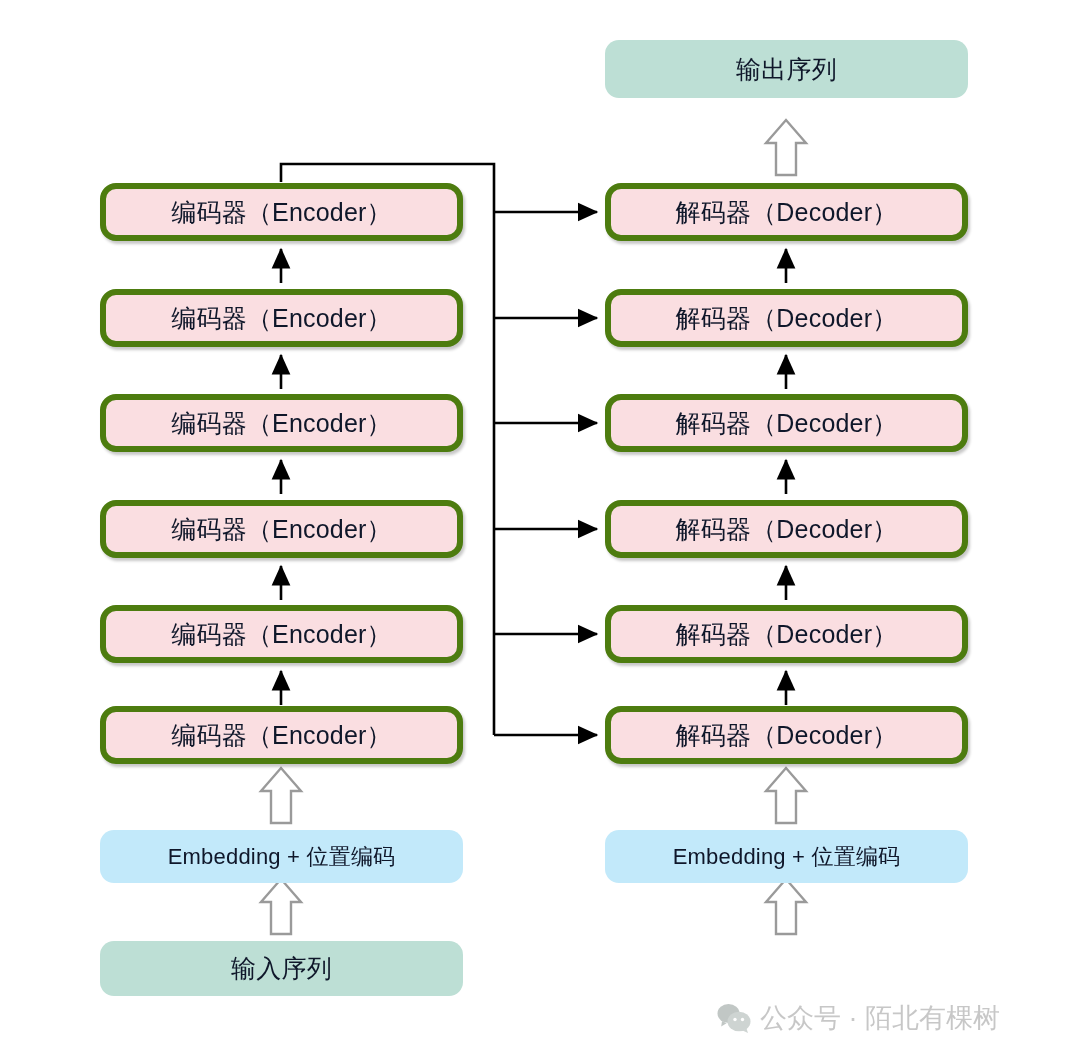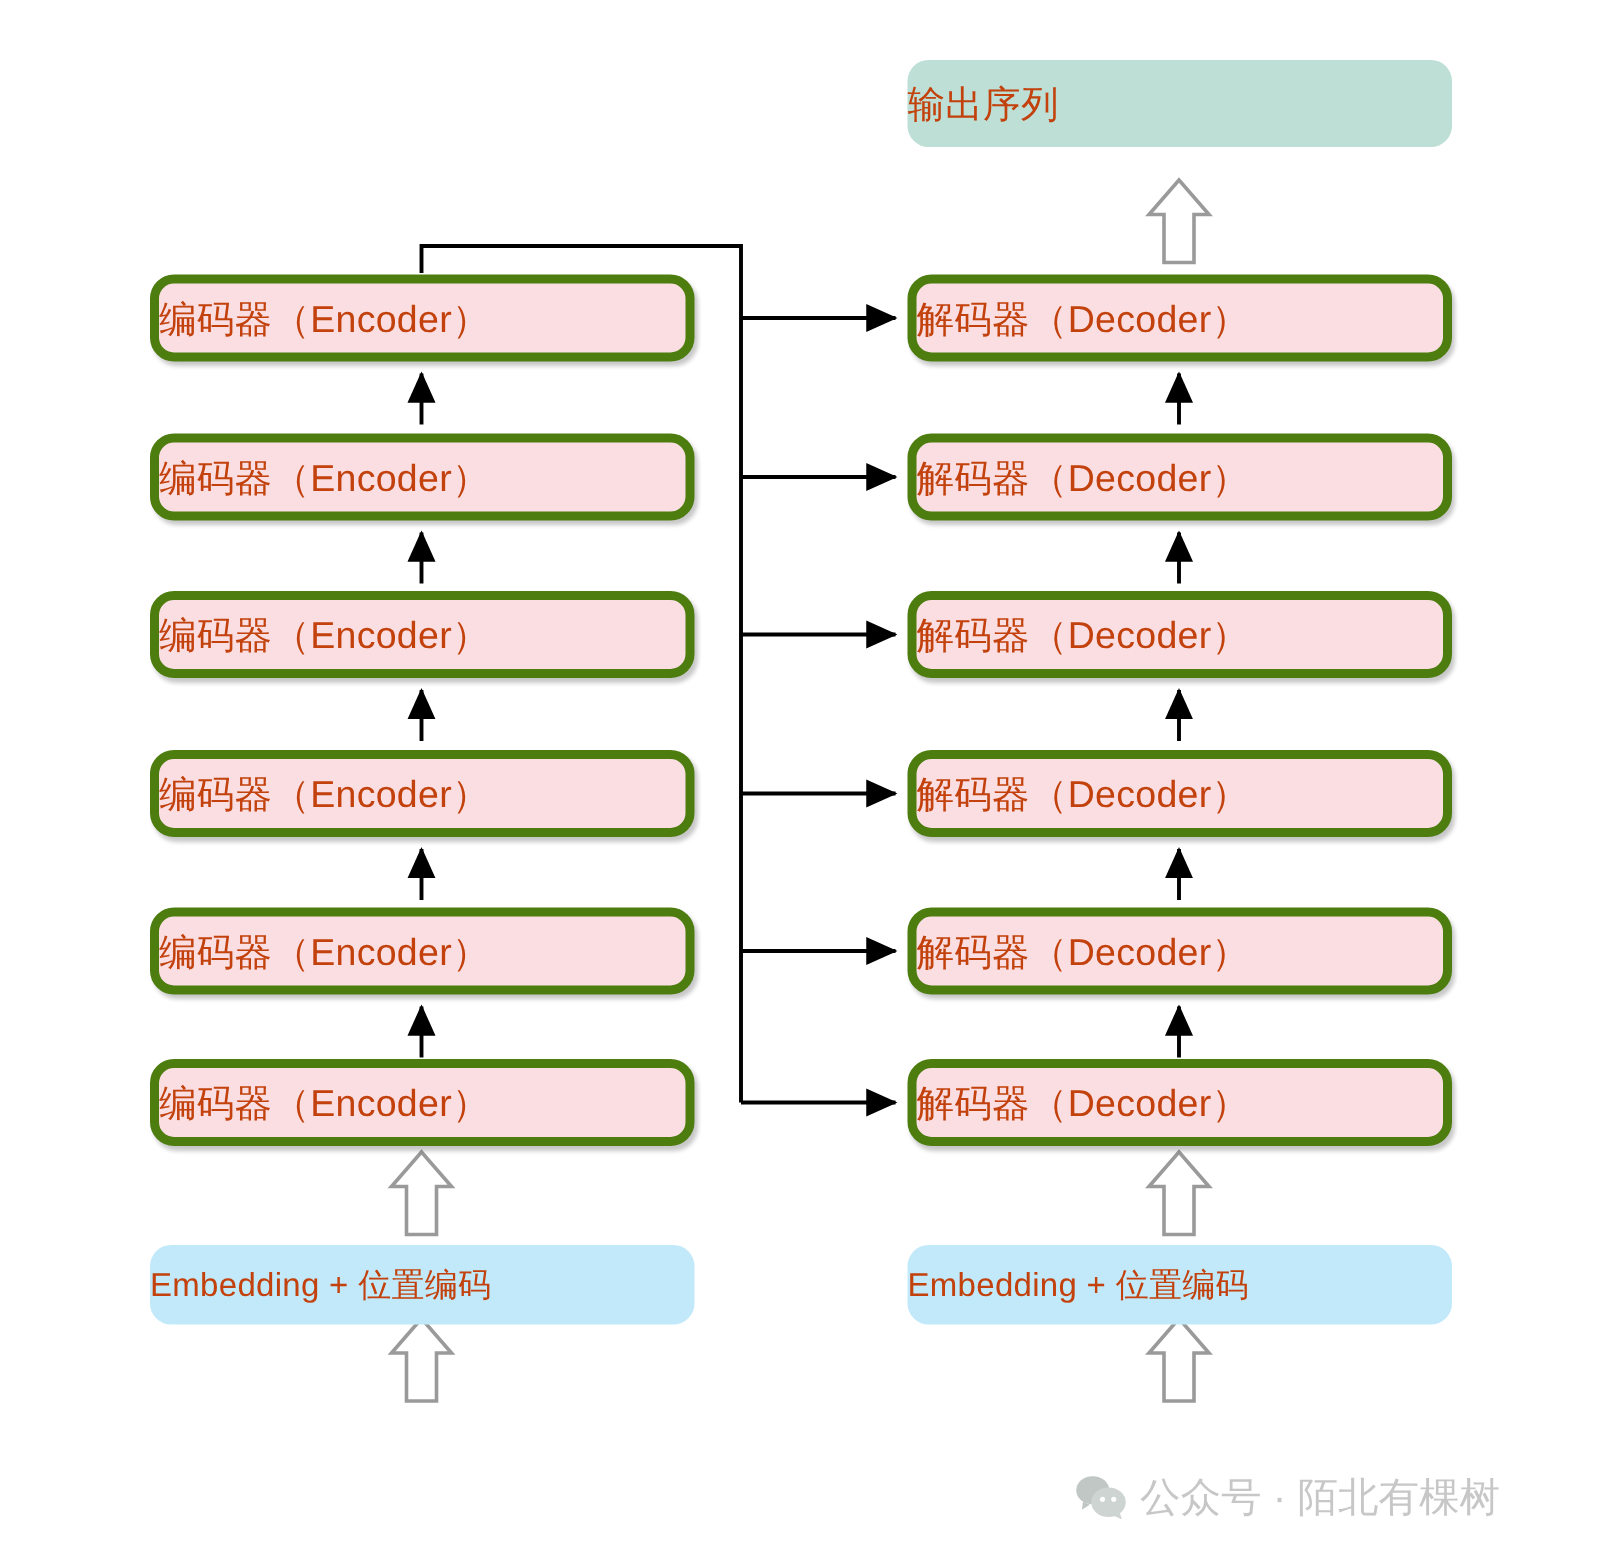--- a/index.html
+++ b/index.html
@@ -22,22 +22,23 @@
     top: 0;
     left: 0;
     width: 1080px;
     height: 1038px;
   }
   .node {
     position: absolute;
     box-sizing: border-box;
     display: flex;
     align-items: center;
+    justify-content: center;
     text-align: center;
-    color: #c2410c;
+    color: #0f172a;
     letter-spacing: 0.2px;
     white-space: nowrap;
   }
   .node-proc {
     background: #fadee1;
     border: 6px solid #4d7c0f;
     border-radius: 16px;
     font-size: 25px;
     box-shadow: 2px 3px 3px rgba(0,0,0,0.22);
   }
@@ -159,22 +160,25 @@
     <span>解码器（Decoder）</span>
   </div>
 
   <div class="node node-embed" style="left:100px; top:830px; width:363px; height:53px;">
     <span>Embedding + 位置编码</span>
   </div>
   <div class="node node-embed" style="left:605px; top:830px; width:363px; height:53px;">
     <span>Embedding + 位置编码</span>
   </div>
 
+  <div class="node node-term" style="left:100px; top:941px; width:363px; height:55px;">
+    <span>输入序列</span>
+  </div>
 
-  <div class="watermark" style="left:717px; top:980px;">
+  <div class="watermark" style="left:717px; top:1000px;">
     <svg width="34" height="30" viewBox="0 0 34 30">
       <ellipse cx="11.5" cy="10.5" rx="11" ry="9.4" fill="#8f9a96"></ellipse>
       <path d="M5,18 L4.2,23.5 L9.6,20.2 z" fill="#8f9a96"></path>
       <ellipse cx="22" cy="18.5" rx="11.5" ry="9.8" fill="#a7b2ae"></ellipse>
       <path d="M29.5,25.5 L31,30 L25.5,27.5 z" fill="#a7b2ae"></path>
       <circle cx="18" cy="16.5" r="1.7" fill="#ffffff"></circle>
       <circle cx="25.5" cy="16.5" r="1.7" fill="#ffffff"></circle>
     </svg>
     <span class="watermark-text">公众号 · 陌北有棵树</span>
   </div>

